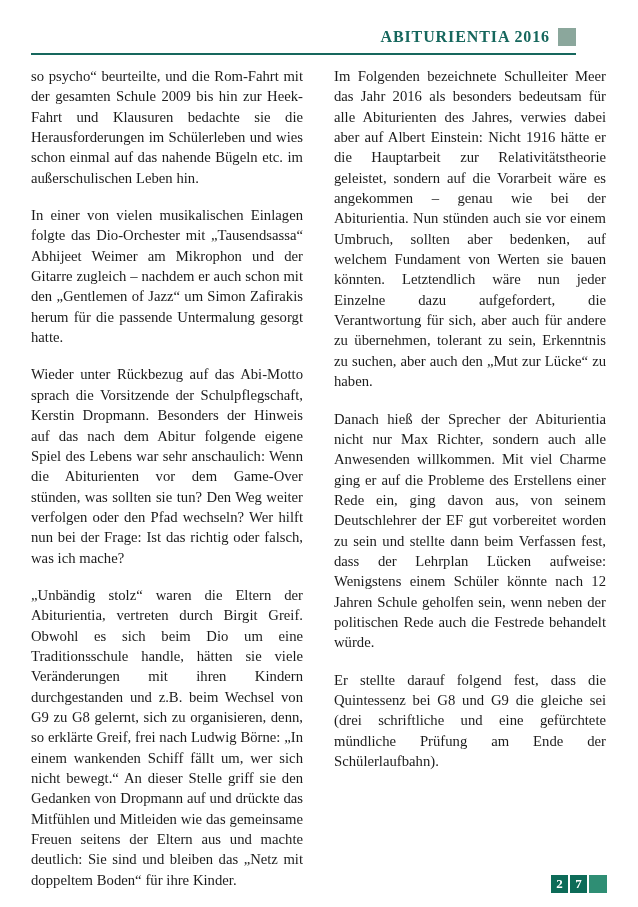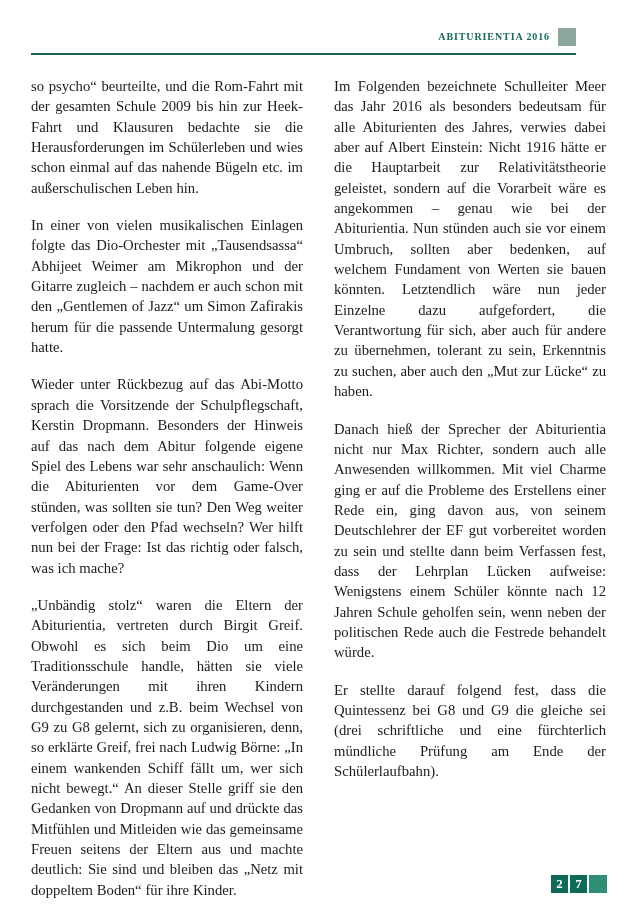--- a/index.html
+++ b/index.html
@@ -35,21 +35,21 @@
   }
   .header-title-row {
     display: flex;
     align-items: center;
     justify-content: flex-end;
     height: 26px;
   }
   .header-title {
     font-family: "Liberation Serif", "DejaVu Serif", serif;
     font-weight: bold;
-    font-size: 10px;
+    font-size: 16px;
     letter-spacing: 0.9px;
     color: #16675d;
     line-height: 1;
     white-space: nowrap;
     text-align: right;
   }
   .header-square {
     width: 18px;
     height: 18px;
     margin-left: 8px;
@@ -71,21 +71,21 @@
     left: 31px;
     top: 66px;
     width: 576px;
     display: flex;
     gap: 31px;
   }
   .column {
     width: 272px;
   }
   .column p {
-    margin: 10px 0 17px 0;
+    margin: 0 0 17px 0;
     font-size: 14.7px;
     line-height: 20.35px;
     text-align: justify;
     text-justify: inter-word;
     hyphens: none;
     word-spacing: 0.1px;
   }
   .column p:last-child {
     margin-bottom: 0;
   }
@@ -134,21 +134,21 @@
     <div class="column">
       <p>so psycho“ beurteilte, und die Rom-Fahrt mit der gesamten Schule 2009 bis hin zur Heek-Fahrt und Klausuren bedachte sie die Herausforderungen im Schülerleben und wies schon einmal auf das nahende Bügeln etc. im außerschulischen Leben hin.</p>
       <p>In einer von vielen musikalischen Einlagen folgte das Dio-Orchester mit „Tausendsassa“ Abhijeet Weimer am Mikrophon und der Gitarre zugleich – nachdem er auch schon mit den „Gentlemen of Jazz“ um Simon Zafirakis herum für die passende Untermalung gesorgt hatte.</p>
       <p>Wieder unter Rückbezug auf das Abi-Motto sprach die Vorsitzende der Schulpflegschaft, Kerstin Dropmann. Besonders der Hinweis auf das nach dem Abitur folgende eigene Spiel des Lebens war sehr anschaulich: Wenn die Abiturienten vor dem Game-Over stünden, was sollten sie tun? Den Weg weiter verfolgen oder den Pfad wechseln? Wer hilft nun bei der Frage: Ist das richtig oder falsch, was ich mache?</p>
       <p>„Unbändig stolz“ waren die Eltern der Abiturientia, vertreten durch Birgit Greif. Obwohl es sich beim Dio um eine Traditionsschule handle, hätten sie viele Veränderungen mit ihren Kindern durchgestanden und z.B. beim Wechsel von G9 zu G8 gelernt, sich zu organisieren, denn, so erklärte Greif, frei nach Ludwig Börne: „In einem wankenden Schiff fällt um, wer sich nicht bewegt.“ An dieser Stelle griff sie den Gedanken von Dropmann auf und drückte das Mitfühlen und Mitleiden wie das gemeinsame Freuen seitens der Eltern aus und machte deutlich: Sie sind und bleiben das „Netz mit doppeltem Boden“ für ihre Kinder.</p>
     </div>
 
     <div class="column">
       <p>Im Folgenden bezeichnete Schulleiter Meer das Jahr 2016 als besonders bedeutsam für alle Abiturienten des Jahres, verwies dabei aber auf Albert Einstein: Nicht 1916 hätte er die Hauptarbeit zur Relativitätstheorie geleistet, sondern auf die Vorarbeit wäre es angekommen – genau wie bei der Abiturientia. Nun stünden auch sie vor einem Umbruch, sollten aber bedenken, auf welchem Fundament von Werten sie bauen könnten. Letztendlich wäre nun jeder Einzelne dazu aufgefordert, die Verantwortung für sich, aber auch für andere zu übernehmen, tolerant zu sein, Erkenntnis zu suchen, aber auch den „Mut zur Lücke“ zu haben.</p>
       <p>Danach hieß der Sprecher der Abiturientia nicht nur Max Richter, sondern auch alle Anwesenden willkommen. Mit viel Charme ging er auf die Probleme des Erstellens einer Rede ein, ging davon aus, von seinem Deutschlehrer der EF gut vorbereitet worden zu sein und stellte dann beim Verfassen fest, dass der Lehrplan Lücken aufweise: Wenigstens einem Schüler könnte nach 12 Jahren Schule geholfen sein, wenn neben der politischen Rede auch die Festrede behandelt würde.</p>
-      <p>Er stellte darauf folgend fest, dass die Quintessenz bei G8 und G9 die gleiche sei (drei schriftliche und eine fürchterlich mündliche Prüfung am Ende der Schülerlaufbahn).</p>
+      <p>Er stellte darauf folgend fest, dass die Quintessenz bei G8 und G9 die gleiche sei (drei schriftliche und eine gefürchtete mündliche Prüfung am Ende der Schülerlaufbahn).</p>
 
     </div>
 
   </div>
 
   <div class="page-footer">
     <div class="pagenum-box">2</div>
     <div class="pagenum-box">7</div>
     <div class="pagenum-accent"></div>
   </div>

